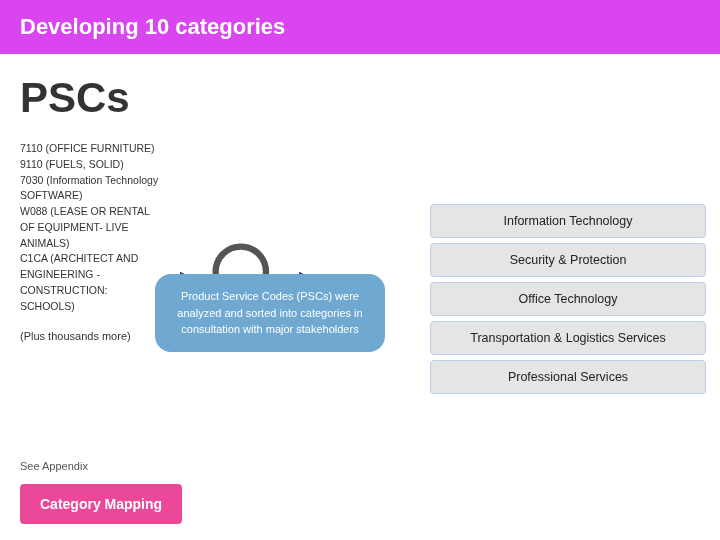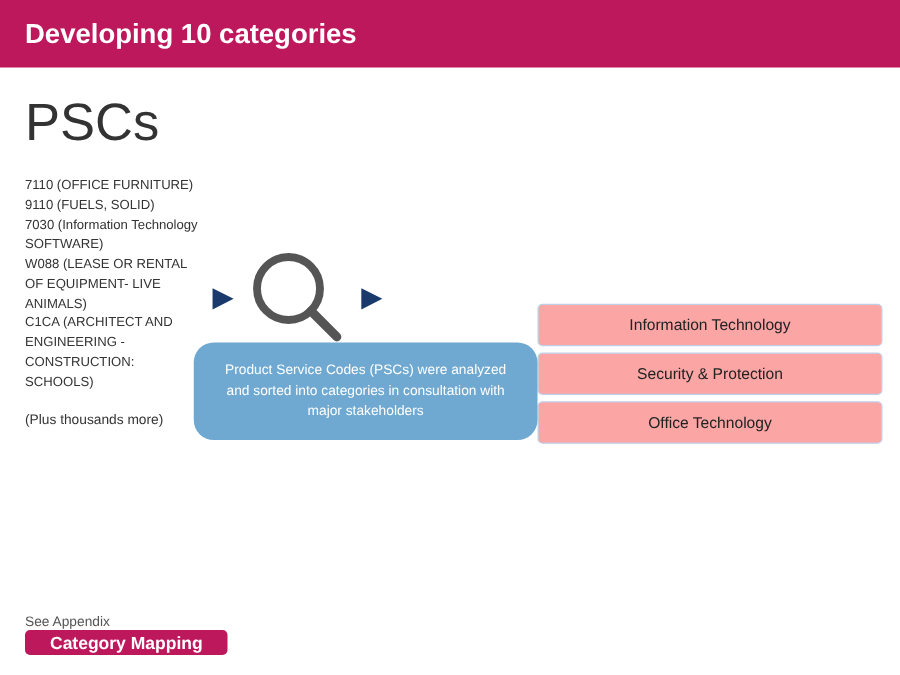--- a/index.html
+++ b/index.html
@@ -5,42 +5,42 @@
     * { box-sizing: border-box; margin: 0; padding: 0; }
     body {
       font-family: Arial, sans-serif;
       background: #fff;
       width: 720px;
       height: 540px;
       overflow: hidden;
     }
 
     .header {
-      background: #be185d;
+      background: #d946ef;
       color: white;
       padding: 14px 20px;
       font-size: 22px;
       font-weight: bold;
     }
 
     .main-content {
       display: flex;
       height: 490px;
     }
 
     .left-panel {
       width: 420px;
       padding: 20px 20px 10px 20px;
       position: relative;
       flex-shrink: 0;
     }
 
     .pscs-title {
       font-size: 42px;
-      font-weight: normal;
+      font-weight: bold;
       color: #333;
       margin-bottom: 10px;
     }
 
     .psc-list {
       font-size: 10.5px;
       color: #333;
       line-height: 1.5;
       margin-bottom: 10px;
       width: 140px;
@@ -59,65 +59,65 @@
 
     .magnifier {
       width: 90px;
       height: 90px;
     }
 
     .speech-bubble {
       position: absolute;
       left: 155px;
       top: 220px;
-      width: 275px;
+      width: 230px;
       background: #6fa8d0;
       border-radius: 16px;
       padding: 14px 16px;
       font-size: 11px;
       color: #fff;
       text-align: center;
       line-height: 1.5;
     }
 
     .bottom-left {
       position: absolute;
       bottom: 20px;
       left: 20px;
     }
 
     .see-appendix-label {
       font-size: 11px;
       color: #555;
-      margin-bottom: 0;
+      margin-bottom: 12px;
     }
 
     .category-mapping-btn {
-      background: #be185d;
+      background: #ec4899;
       color: white;
       border: none;
-      padding: 2px 20px;
+      padding: 12px 20px;
       font-size: 14px;
       font-weight: bold;
       border-radius: 4px;
       cursor: pointer;
       text-align: center;
     }
 
     .right-panel {
       flex: 1;
       padding: 8px 14px 8px 10px;
       display: flex;
       flex-direction: column;
       gap: 5px;
       justify-content: center;
     }
 
     .category-box {
-      background: #fca5a5;
+      background: #e5e5e5;
       border: 1px solid #c0cfe8;
       border-radius: 4px;
       padding: 9px 14px;
       font-size: 12.5px;
       color: #222;
       text-align: center;
       font-weight: 500;
     }
   </style>
 </head>
@@ -125,21 +125,21 @@
 
 <div class="header">
   <span>Developing 10 categories</span>
 </div>
 
 <div class="main-content">
 
   <div class="left-panel">
     <div class="pscs-title">PSCs</div>
 
-    <div style="display:flex; align-items:center; gap:10px; margin-top:19px;">
+    <div style="display:flex; align-items:flex-end; gap:20px; margin-top:19px;">
       <div class="psc-list">
         <span style="white-space:pre-line;">7110 (OFFICE FURNITURE)
 9110 (FUELS, SOLID)
 7030 (Information Technology SOFTWARE)
 W088 (LEASE OR RENTAL OF EQUIPMENT- LIVE ANIMALS)
 C1CA (ARCHITECT AND ENGINEERING - CONSTRUCTION: SCHOOLS)</span>
       </div>
 
       <div style="display:flex; flex-direction:column; align-items:center; margin-top: 10px;">
         <div style="display:flex; align-items:center; gap:6px;">
@@ -163,15 +163,17 @@
       <div class="see-appendix-label">See Appendix</div>
       <button class="category-mapping-btn">Category Mapping</button>
     </div>
   </div>
 
   <div class="right-panel">
 
   <div class="category-box">Information Technology</div>
       <div class="category-box">Security &amp; Protection</div>
       <div class="category-box">Office Technology</div>
+      <div class="category-box">Transportation &amp; Logistics Services</div>
+      <div class="category-box">Professional Services</div>
     </div>
 
 </div>
 
 </body></html>

